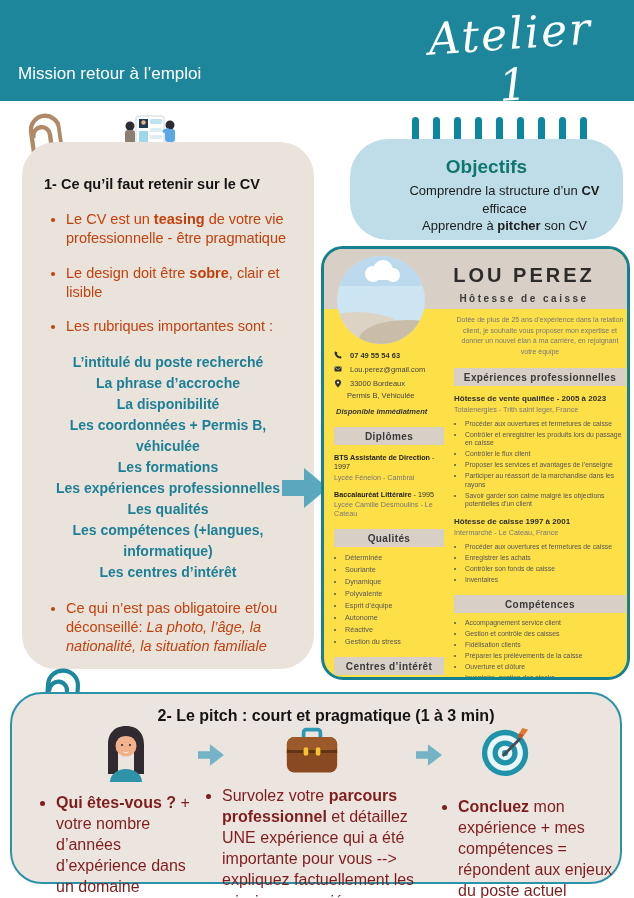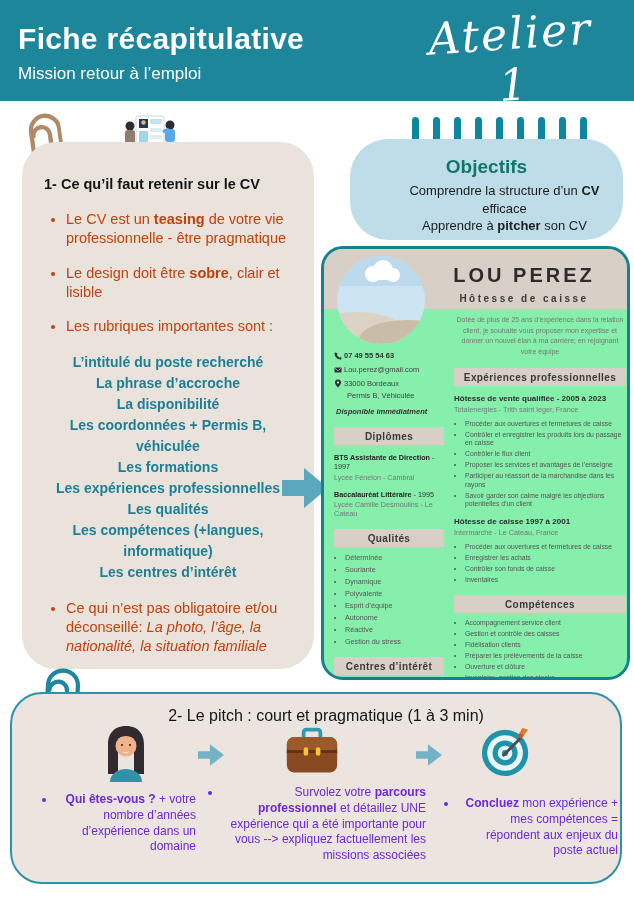--- a/index.html
+++ b/index.html
@@ -35,31 +35,31 @@
 
   
   .rings{position:absolute;left:410px;top:115px;display:flex;gap:10px;}
   .rings span{width:7px;height:27px;background:#0d86a0;border:2.5px solid #fff;border-radius:6px;display:block;}
   .objectives{position:absolute;left:350px;top:139px;width:273px;height:101px;background:#bedde8;
               border-radius:38px;box-sizing:border-box;padding-top:17px;text-align:center;}
   .objectives h3{margin:0 0 4px;font-size:19px;font-weight:bold;color:#0f766e;}
   .objectives .obj-lines div{font-size:13px;color:#1c1c1c;line-height:1.35;padding-left:36px;}
 
   
-  .cv-card{position:absolute;left:321px;top:246px;width:309px;height:434px;background:#86efac;
+  .cv-card{position:absolute;left:321px;top:246px;width:309px;height:434px;background:#fde047;
            border:3px solid #15808f;border-radius:22px;box-sizing:border-box;overflow:hidden;}
   .cv-band{position:absolute;left:0;top:0;width:100%;height:60px;background:#d8cfc7;}
   .cv-avatar{position:absolute;left:13px;top:7px;}
   .cv-name{position:absolute;left:100px;top:15px;width:200px;text-align:center;
            font-size:20px;font-weight:bold;letter-spacing:3px;color:#2c2c2c;}
   .cv-role{position:absolute;left:100px;top:44px;width:200px;text-align:center;
            font-size:10px;font-weight:bold;letter-spacing:2.5px;color:#3a3a3a;}
   .cv-left{position:absolute;left:10px;top:102px;width:110px;}
   .cv-right{position:absolute;left:130px;top:66px;width:172px;}
-  .crow{display:flex;gap:2px;align-items:center;font-size:7.5px;color:#444;margin-bottom:5px;}
+  .crow{display:flex;gap:8px;align-items:flex-start;font-size:7.5px;color:#444;margin-bottom:5px;}
   .crow .ci{flex:0 0 8px;}
   .crow.phone{font-weight:bold;color:#333;}
   .cindent{font-size:7.5px;color:#444;margin:-2px 0 5px 13px;}
   .avail{margin:7px 0 0 2px;font-size:7.5px;font-weight:bold;font-style:italic;color:#333;}
   .cv-band-s{margin-top:11px;background:#d8cfc7;text-align:center;font-weight:bold;
              font-size:10px;color:#3a3a3a;padding:3.5px 0;letter-spacing:.4px;}
   .dip{margin-top:8px;}
   .dip-t{font-size:7.2px;color:#333;}
   .dip-t b{color:#222;}
   .dip-s{font-size:7.2px;color:#777;margin-top:1.5px;}
@@ -68,41 +68,40 @@
   .cv-summary{margin:0;font-size:7px;color:#777;text-align:center;line-height:1.5;}
   .job{margin-top:8px;}
   .job-t{font-size:8px;font-weight:bold;color:#2e2e2e;}
   .job-e{font-size:7.2px;color:#777;margin-top:2px;}
   .cv-right .cv-ul{font-size:6.8px;}
   .cv-right .cv-ul li{margin-bottom:2.5px;}
 
   
   .box2{position:absolute;left:10px;top:692px;width:612px;height:192px;background:#ece5df;
         border:2.5px solid #2b93a8;border-radius:32px;box-sizing:border-box;}
-  .box2 h2{margin:13px 0 0;text-align:center;font-size:16px;font-weight:normal;color:#141414;padding-left:20px;}
+  .box2 h2{margin:13px 0 0;text-align:center;font-size:16px;font-weight:bold;color:#141414;padding-left:20px;}
   .step-icon{position:absolute;}
   .step-icon.woman{left:86px;top:30px;}
   .step-icon.case{left:272px;top:30px;}
   .step-icon.target{left:468px;top:30px;}
   .smallarrow{position:absolute;top:50px;}
   .smallarrow.a1{left:186px;}
   .smallarrow.a2{left:404px;}
-  .step-text{position:absolute;font-size:12px;line-height:1.32;color:#6d28d9;text-align:right;}
+  .step-text{position:absolute;font-size:16px;line-height:1.32;color:#7f1d1d;}
   .step-text ul{margin:0;padding-left:18px;}
   .step-text.t1{left:26px;top:98px;width:158px;}
   .step-text.t2{left:192px;top:91px;width:222px;}
   .step-text.t3{left:428px;top:102px;width:178px;}
 </style>
 </head>
 <body>
 
 <div class="page">
 
   <header class="topbar">
-    <div class="title">Fiche récapitulative</div>
     <div class="subtitle">Mission retour à l’emploi</div>
     <div class="workshop">Atelier 1</div>
   </header>
 
   <svg class="clip brown" width="40" height="84" viewBox="0 0 24 50">
     <path d="M7 15 a5 5 0 0 1 10 0 v21 a5.5 5.5 0 0 1 -11 0 V12 a8.5 8.5 0 0 1 17 0 v26" fill="none" stroke="#b08a67" stroke-width="2.6" stroke-linecap="round"></path>
   </svg>
 
   <svg class="illus" width="74" height="58" viewBox="0 0 74 58">
     <rect x="24" y="4" width="28" height="40" rx="2" fill="#fff" stroke="#cfd6db"></rect>

